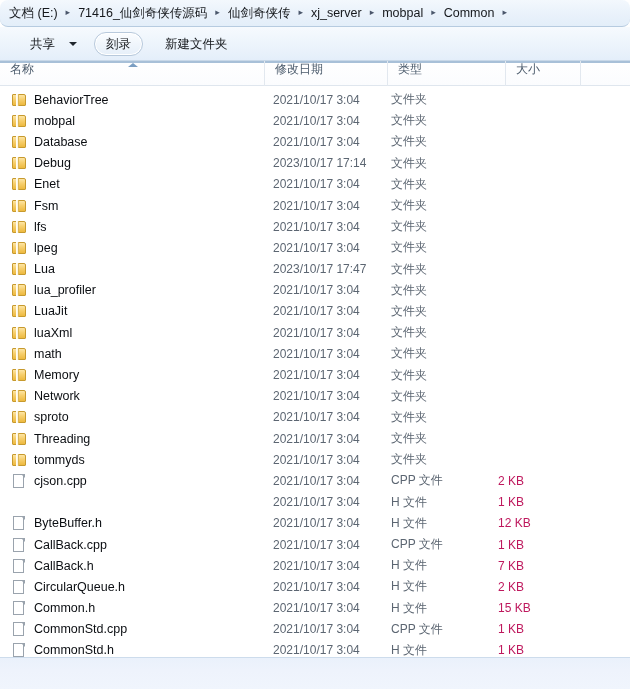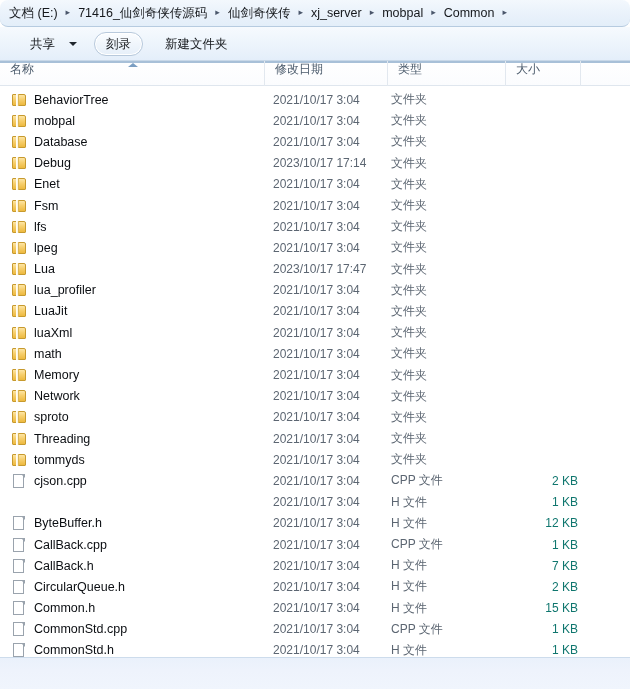--- a/index.html
+++ b/index.html
@@ -166,23 +166,22 @@
   .cell-type {
     position: absolute;
     left: 391px;
     font-size: 12px;
     color: #5c6672;
   }
   .cell-size {
     position: absolute;
     left: 498px;
     width: 80px;
-    text-align: right;
     font-size: 12px;
-    color: #0f766e;
+    color: #be185d;
   }
 
   
   .ico { width: 15px; height: 14px; position: relative; flex: 0 0 15px; }
   .ico.folder::before {
     content: "";
     position: absolute;
     left: 0; top: 1px;
     width: 14px; height: 12px;
     background: linear-gradient(to bottom, #fde5a4 0%, #f7cf6e 45%, #edb93f 100%);

